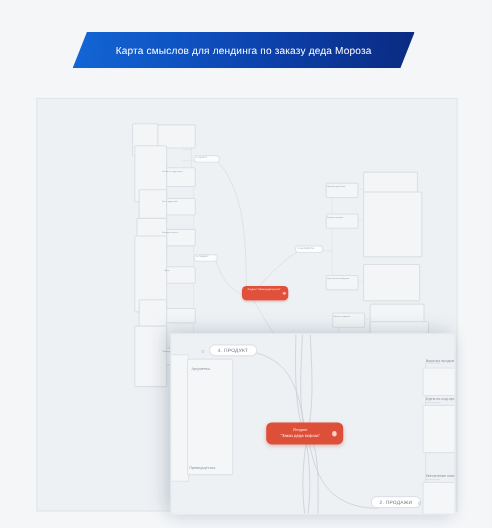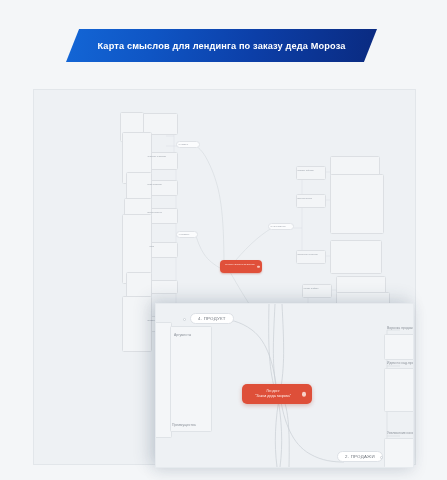--- a/index.html
+++ b/index.html
@@ -30,21 +30,21 @@
     clip-path: polygon(4.2% 0%, 100% 0%, 95.8% 100%, 0% 100%);
     display: flex;
     align-items: center;
     justify-content: center;
   }
   #banner-title {
     color: #ffffff;
     font-size: 9.2px;
     letter-spacing: 0.15px;
     white-space: nowrap;
-    font-weight: 700;
+    font-weight: 400;
   }
 
   
   #map-card-back {
     position: absolute;
     left: 33px;
     top: 89px;
     width: 381px;
     height: 374px;
     background: #eef1f4;

